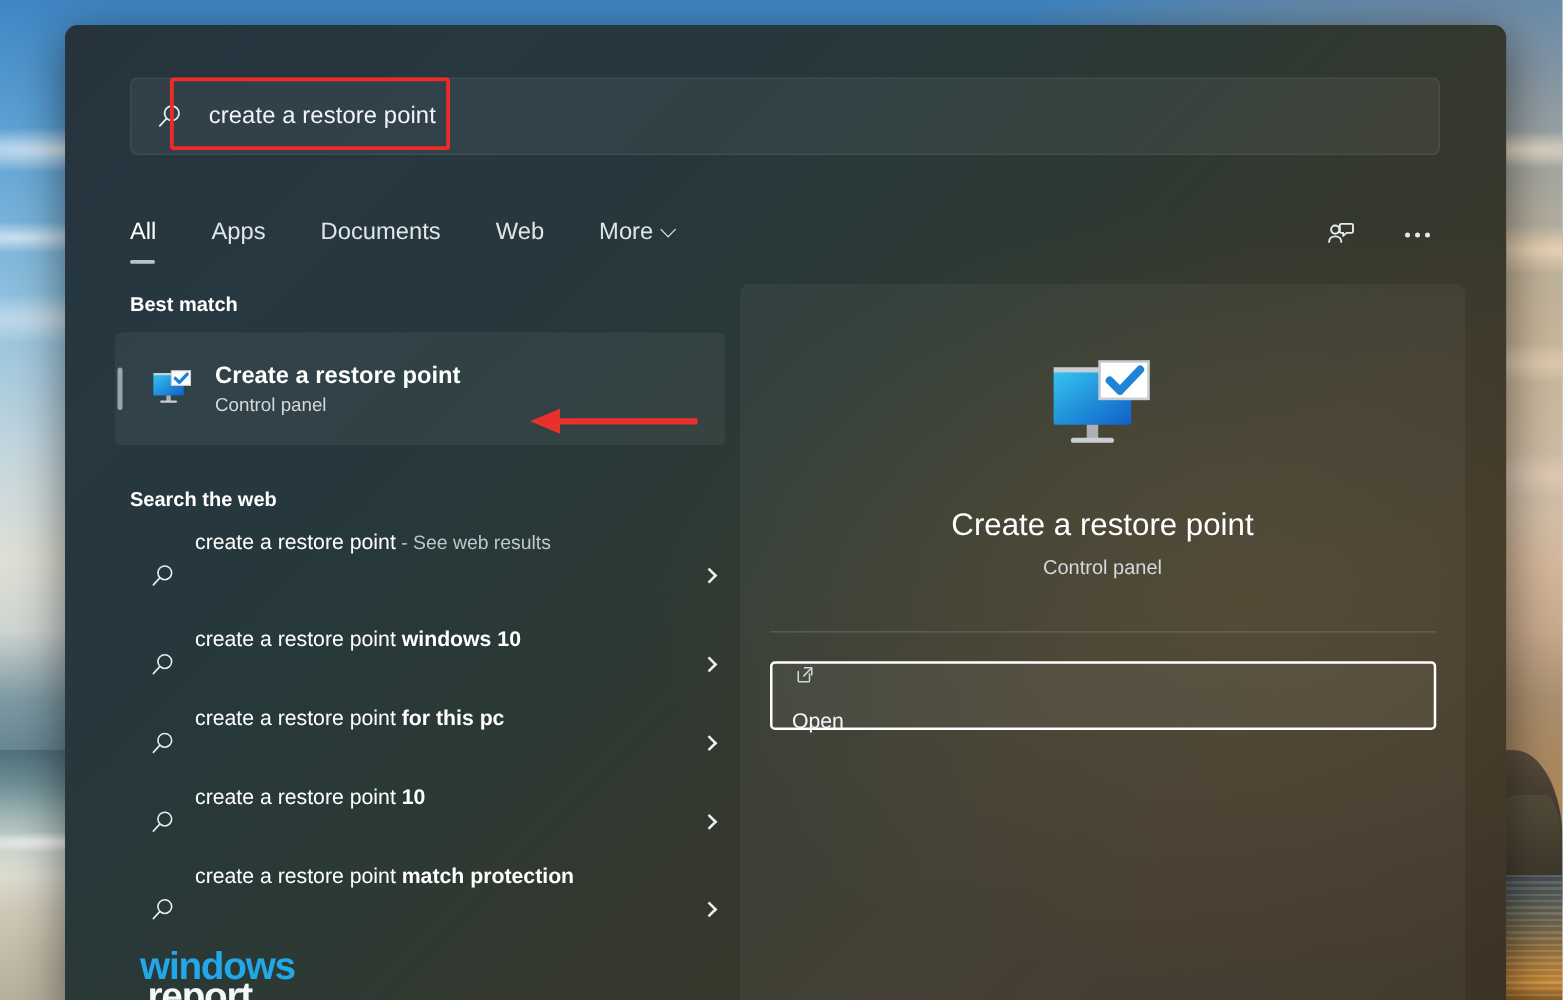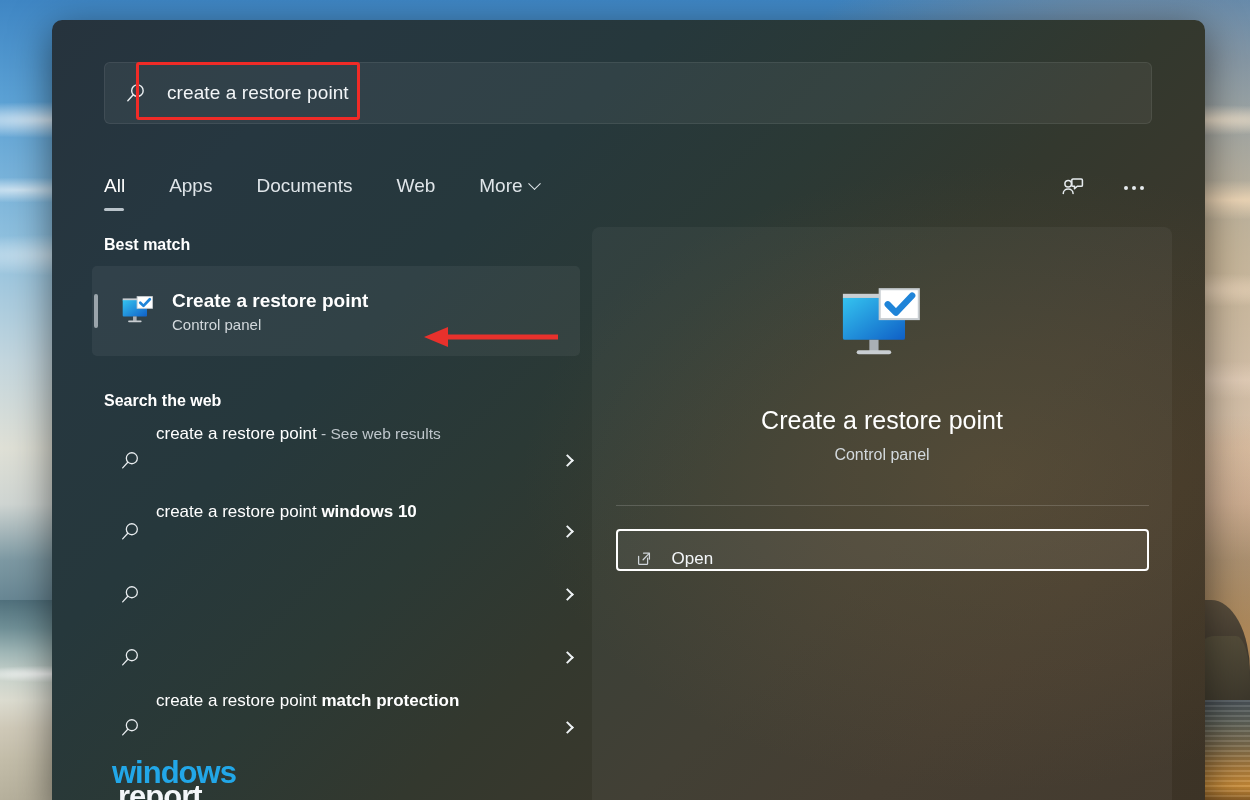--- a/index.html
+++ b/index.html
@@ -254,27 +254,28 @@
   }
   #pv-icon { margin-top: 53px; height: 92px; display: flex; align-items: center; justify-content: center; }
   #pv-title { margin-top: 34px; font-size: 25px; color: #ffffff; }
   #pv-sub { margin-top: 11px; font-size: 16px; color: #d3d9dd; }
   #pv-divider {
     margin: 41px auto 0; width: 533px; height: 1px;
     background: rgba(255,255,255,.16);
   }
   #open-button {
     margin: 23px auto 0;
-    width: 533px; height: 42px;
+    width: 533px; height: 55px;
     border: 2px solid #ffffff;
     border-radius: 4px;
     background: rgba(255,255,255,.05);
-    display: flex; align-items: flex-end;
+    display: flex; align-items: flex-start;
     padding-left: 16px; gap: 18px;
     cursor: default;
+    flex-direction: column;
   }
   #open-ext-icon { width: 20px; height: 20px; display: flex; align-items: center; justify-content: center; }
   #open-label { font-size: 17px; color: #f3f6f8; }
 
   
   #watermark {
     position: absolute; left: 44px; top: 737px;
     width: 180px; height: 62px;
     pointer-events: none;
   }
@@ -409,30 +410,32 @@
           <span class="chev-right"></span>
         </div>
 
         <div class="web-item">
           <span class="mag">
             <svg width="22" height="22" viewBox="0 0 24 24" fill="none">
               <circle cx="14" cy="9" r="6" stroke="currentColor" stroke-width="1.4"></circle>
               <line x1="9.6" y1="13.4" x2="4" y2="19.5" stroke="currentColor" stroke-width="1.4" stroke-linecap="round"></line>
             </svg>
           </span>
+          <span class="web-label"><span>create a restore point </span><b>for this pc</b></span>
           <span class="chev-right"></span>
         </div>
 
         <div class="web-item">
           <span class="mag">
             <svg width="22" height="22" viewBox="0 0 24 24" fill="none">
               <circle cx="14" cy="9" r="6" stroke="currentColor" stroke-width="1.4"></circle>
               <line x1="9.6" y1="13.4" x2="4" y2="19.5" stroke="currentColor" stroke-width="1.4" stroke-linecap="round"></line>
             </svg>
           </span>
+          <span class="web-label"><span>create a restore point </span><b>10</b></span>
           <span class="chev-right"></span>
         </div>
 
         <div class="web-item tall">
           <span class="mag">
             <svg width="22" height="22" viewBox="0 0 24 24" fill="none">
               <circle cx="14" cy="9" r="6" stroke="currentColor" stroke-width="1.4"></circle>
               <line x1="9.6" y1="13.4" x2="4" y2="19.5" stroke="currentColor" stroke-width="1.4" stroke-linecap="round"></line>
             </svg>
           </span>

